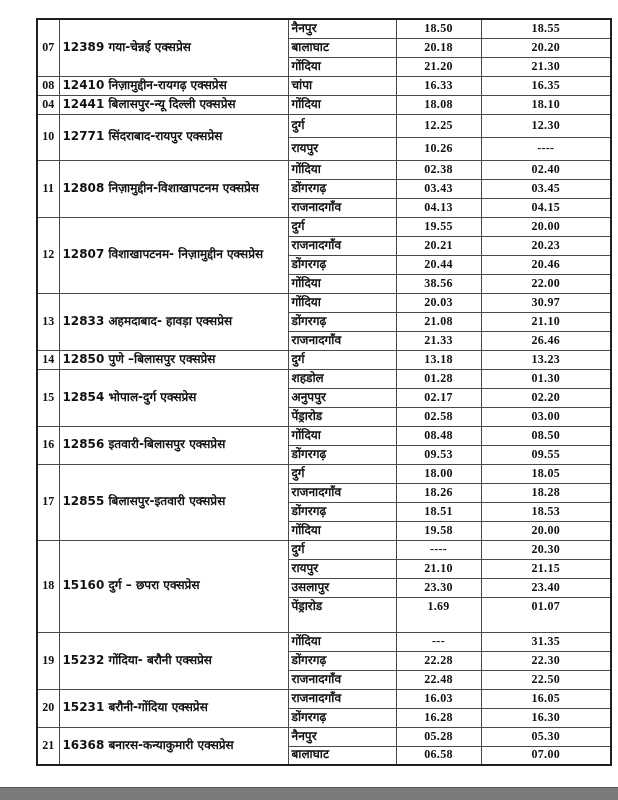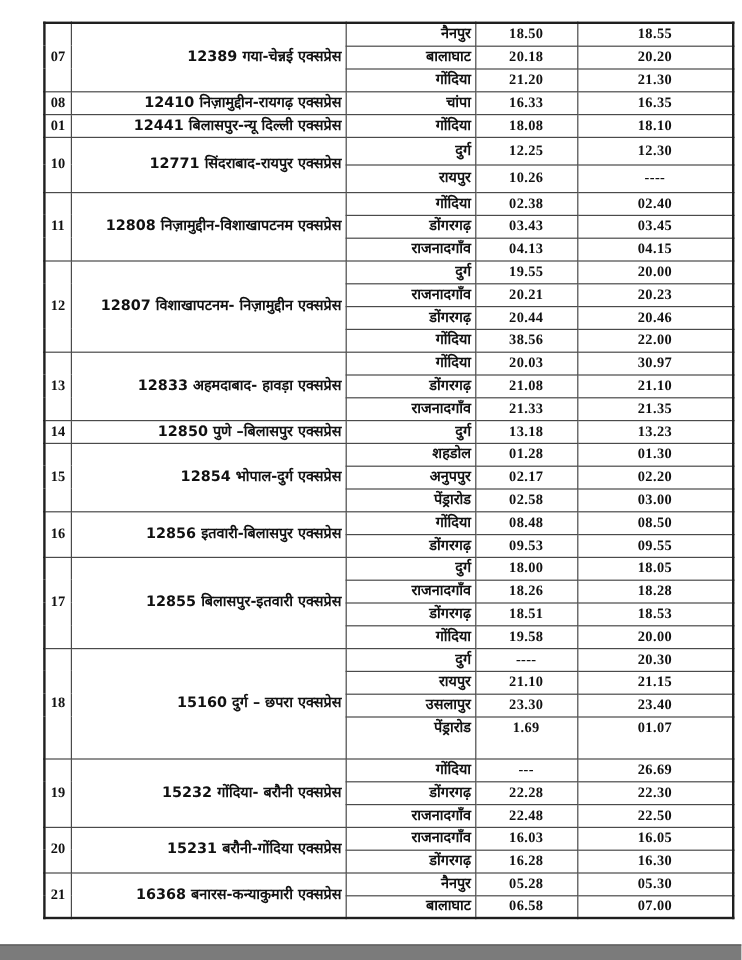--- a/index.html
+++ b/index.html
@@ -45,29 +45,29 @@
     text-align:center;
     font-family:"Liberation Serif","DejaVu Serif","DejaVu Sans",serif;
     font-size:12px;
     vertical-align:top;
     padding-top:3px;
     border-right:1.8px solid var(--border-dark);
     border-left:1.8px solid var(--border-dark);
   }
   td.name{
     width:229px;
-    text-align:right;
+    text-align:left;
     vertical-align:top;
     padding:2px 4px 2px 8px;
     font-size:12px;
     border-right:1.8px solid var(--border-dark);
   }
   td.station{
     width:108px;
-    text-align:right;
+    text-align:left;
     font-size:12px;
   }
   td.arr,td.dep{
     text-align:center;
     font-family:"Liberation Serif","DejaVu Serif","DejaVu Sans",serif;
     font-size:12.5px;
     letter-spacing:.3px;
   }
   td.arr{width:85px;}
   td.dep{width:130px;}
@@ -109,21 +109,21 @@
           <td class="dep">21.30</td>
         </tr>
         <tr class="stop-row block-start">
           <td class="sn" rowspan="1">08</td>
           <td class="name" rowspan="1">12410 निज़ामुद्दीन-रायगढ़ एक्सप्रेस</td>
           <td class="station">चांपा</td>
           <td class="arr">16.33</td>
           <td class="dep">16.35</td>
         </tr>
         <tr class="stop-row block-start">
-          <td class="sn" rowspan="1">01</td>
+          <td class="sn" rowspan="1">04</td>
           <td class="name" rowspan="1">12441 बिलासपुर-न्यू दिल्ली एक्सप्रेस</td>
           <td class="station">गोंदिया</td>
           <td class="arr">18.08</td>
           <td class="dep">18.10</td>
         </tr>
         <tr class="stop-row block-start row-md">
           <td class="sn" rowspan="2">10</td>
           <td class="name" rowspan="2">12771 सिंदराबाद-रायपुर एक्सप्रेस</td>
           <td class="station">दुर्ग</td>
           <td class="arr">12.25</td>
@@ -181,21 +181,21 @@
           <td class="dep">30.97</td>
         </tr>
         <tr class="stop-row">
           <td class="station">डोंगरगढ़</td>
           <td class="arr">21.08</td>
           <td class="dep">21.10</td>
         </tr>
         <tr class="stop-row">
           <td class="station">राजनादगाँव</td>
           <td class="arr">21.33</td>
-          <td class="dep">21.35</td>
+          <td class="dep">26.46</td>
         </tr>
         <tr class="stop-row block-start">
           <td class="sn" rowspan="1">14</td>
           <td class="name" rowspan="1">12850 पुणे –बिलासपुर एक्सप्रेस</td>
           <td class="station">दुर्ग</td>
           <td class="arr">13.18</td>
           <td class="dep">13.23</td>
         </tr>
         <tr class="stop-row block-start">
           <td class="sn" rowspan="3">15</td>
@@ -268,21 +268,21 @@
         <tr class="stop-row row-tall">
           <td class="station">पेंड्रारोड</td>
           <td class="arr">1.69</td>
           <td class="dep">01.07</td>
         </tr>
         <tr class="stop-row block-start">
           <td class="sn" rowspan="3">19</td>
           <td class="name" rowspan="3">15232 गोंदिया- बरौनी  एक्सप्रेस</td>
           <td class="station">गोंदिया</td>
           <td class="arr">---</td>
-          <td class="dep">26.69</td>
+          <td class="dep">31.35</td>
         </tr>
         <tr class="stop-row">
           <td class="station">डोंगरगढ़</td>
           <td class="arr">22.28</td>
           <td class="dep">22.30</td>
         </tr>
         <tr class="stop-row">
           <td class="station">राजनादगाँव</td>
           <td class="arr">22.48</td>
           <td class="dep">22.50</td>

